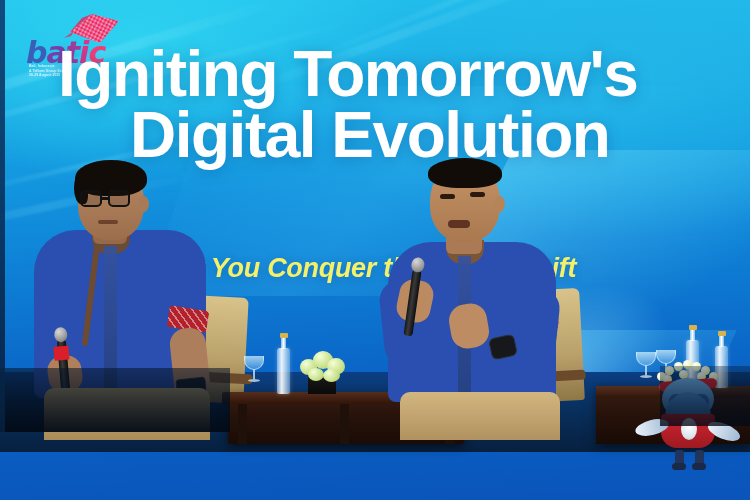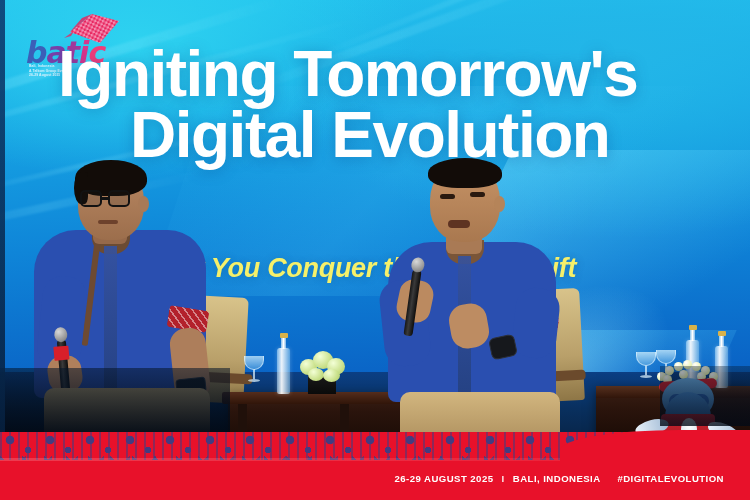--- a/index.html
+++ b/index.html
@@ -472,24 +472,14 @@
     <div class="leg" style="left:30px;"></div>
     <div class="leg" style="left:50px;"></div>
     <div class="foot" style="left:27px;"></div>
     <div class="foot" style="left:47px;"></div>
   </div>
 
   <div class="edge-dark"></div>
   <div class="edge-darkR"></div>
   <div class="edge-left"></div>
 
-  <div class="carpet">
-    <div class="ornament"></div>
-    <div class="edge"></div>
-    <div class="carpet-text">
-      <span>26-29 AUGUST 2025</span>
-      <span class="sep">I</span>
-      <span>BALI, INDONESIA</span>
-      <span class="tag">#DIGITALEVOLUTION</span>
-    </div>
-  </div>
 
 </div>
 
 </body></html>

